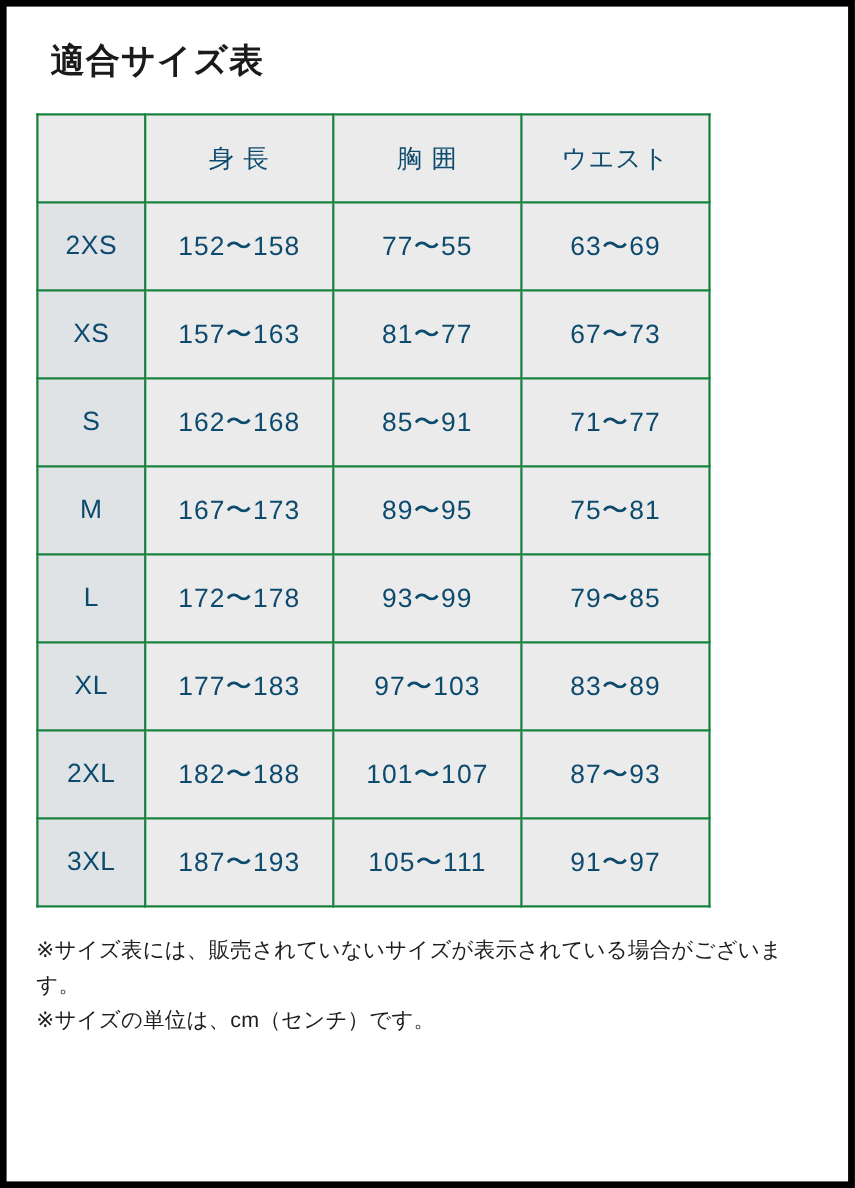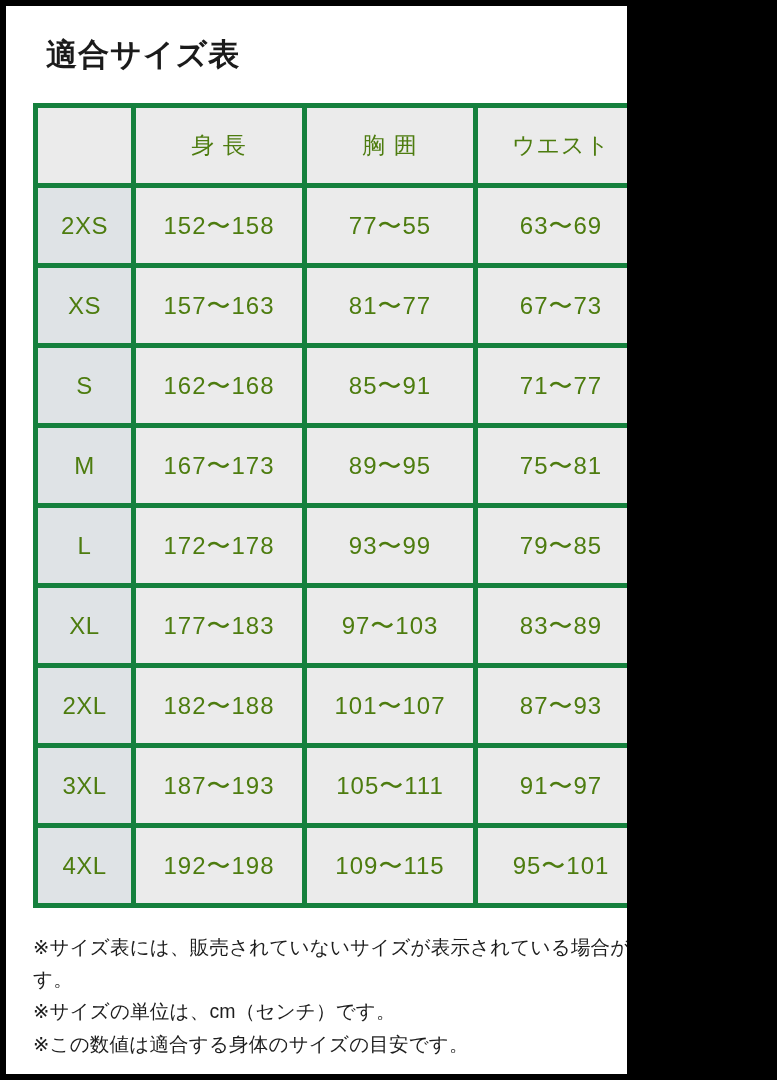--- a/index.html
+++ b/index.html
@@ -10,46 +10,46 @@
   body {
     width: 777px;
     height: 1080px;
     overflow: hidden;
     font-family: "Liberation Sans", "DejaVu Sans", sans-serif;
   }
   .page {
     position: absolute;
     left: 6px;
     top: 6px;
-    width: 621px;
+    width: 765px;
     height: 1068px;
     background: #ffffff;
     box-sizing: border-box;
     overflow: hidden;
   }
   .page-title {
     font-size: 31px;
     font-weight: bold;
     color: #1b1b1b;
     letter-spacing: 1px;
     margin: 28px 0 0 40px;
   }
   .size-table {
     border-collapse: collapse;
     margin: 27px 0 0 27px;
     width: 610px;
     table-layout: fixed;
   }
   .size-table td, .size-table th {
-    border: 5px solid #15803d;
+    border: 2px solid #15803d;
     height: 80px;
     text-align: center;
     vertical-align: middle;
     font-weight: normal;
-    color: #4d7c0f;
+    color: #0c4a6e;
     font-size: 23px;
     letter-spacing: 1px;
     box-sizing: border-box;
   }
   .size-table col.c-size { width: 98px; }
   .size-table col.c-col { width: 171px; }
 
   thead th {
     background: #ebebeb;
     font-size: 22px;
@@ -146,28 +146,21 @@
         <td class="val-cell">182〜188</td>
         <td class="val-cell">101〜107</td>
         <td class="val-cell">87〜93</td>
       </tr>
       <tr>
         <td class="size-cell">3XL</td>
         <td class="val-cell">187〜193</td>
         <td class="val-cell">105〜111</td>
         <td class="val-cell">91〜97</td>
       </tr>
-      <tr>
-        <td class="size-cell">4XL</td>
-        <td class="val-cell">192〜198</td>
-        <td class="val-cell">109〜115</td>
-        <td class="val-cell">95〜101</td>
-      </tr>
     </tbody>
   </table>
 
   <div class="notes">
     <p>※サイズ表には、販売されていないサイズが表示されている場合がございます。</p>
     <p>※サイズの単位は、cm（センチ）です。</p>
-    <p>※この数値は適合する身体のサイズの目安です。</p>
   </div>
 
 </div>
 
 </body></html>

